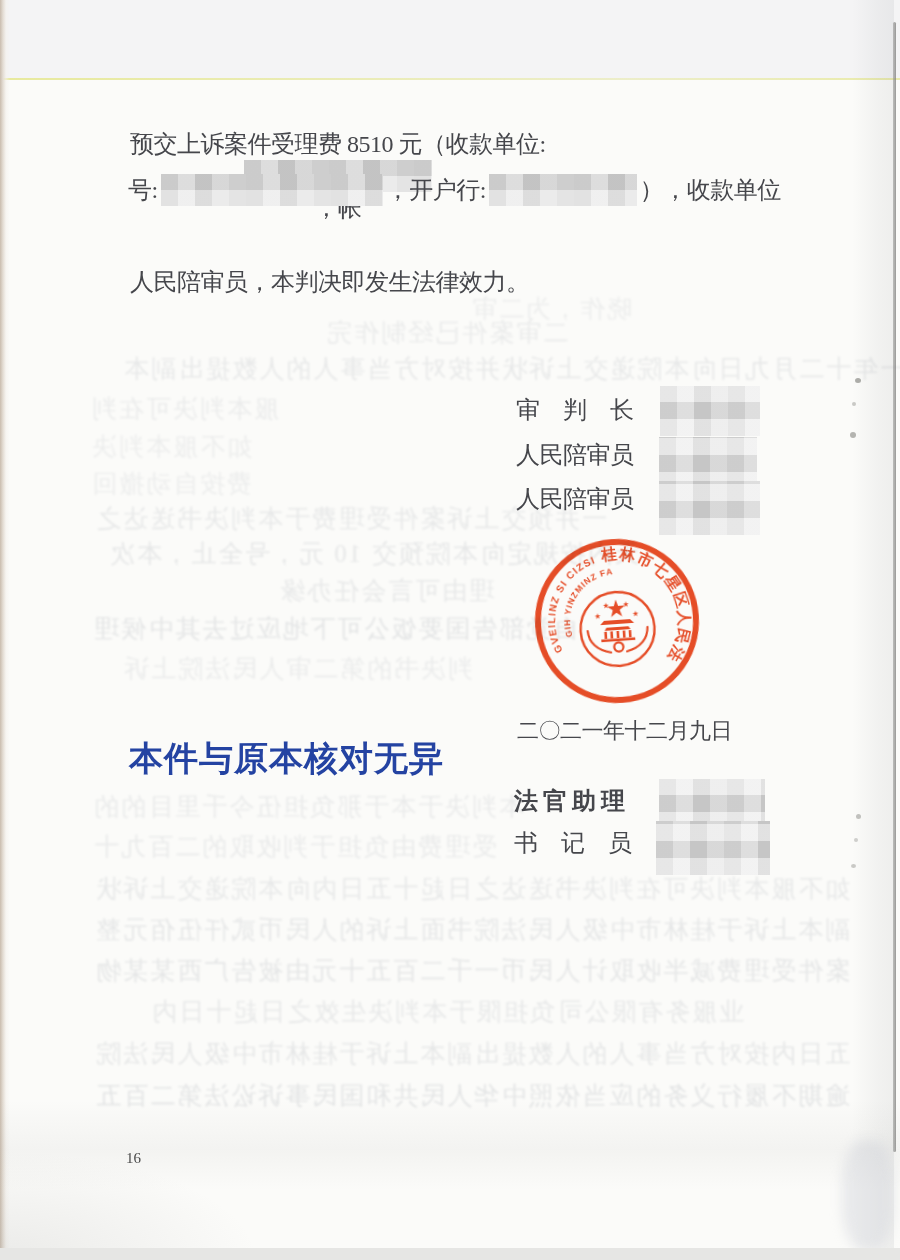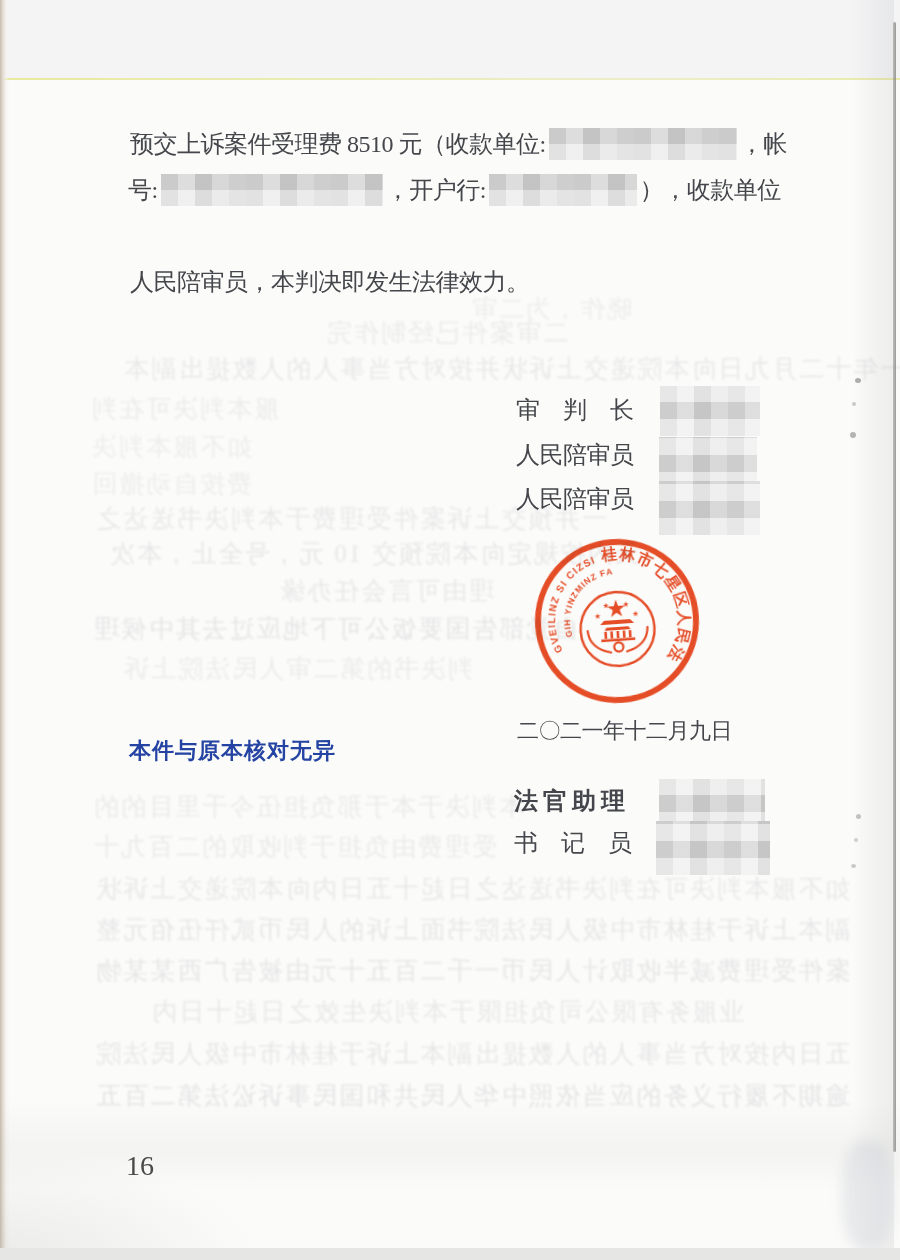--- a/index.html
+++ b/index.html
@@ -34,22 +34,22 @@
     background-image:
       repeating-linear-gradient(0deg,rgba(255,255,255,.30) 0 16px,rgba(0,0,0,.05) 16px 32px),
       repeating-linear-gradient(90deg,#d6d6d6 0 17px,#e9e9e9 17px 34px,#cecece 34px 51px,#e3e3e3 51px 68px,#d9d9d9 68px 85px);}
   .mosaic-name{position:absolute;background-color:#e0e0e0;
     background-image:
       repeating-linear-gradient(0deg,rgba(255,255,255,.35) 0 17px,rgba(0,0,0,.06) 17px 34px),
       repeating-linear-gradient(90deg,#dadada 0 17px,#ececec 17px 34px,#d2d2d2 34px 51px,#e6e6e6 51px 68px);}
   .siglabel{display:inline-block;}
   .date-line{position:absolute;font-size:22px;letter-spacing:-.5px;color:#46474c;white-space:pre;}
   .blue-note{position:absolute;font-family:"Liberation Sans","DejaVu Sans",sans-serif;
-    font-weight:700;font-size:22px;letter-spacing:1px;}
-  .page-num{position:absolute;font-size:28px;color:#4a4a4a;}
+    font-weight:700;font-size:34px;letter-spacing:1px;}
+  .page-num{position:absolute;font-size:15px;color:#4a4a4a;}
   
   #seal{position:absolute;left:531px;top:535px;width:172px;height:172px;
     mix-blend-mode:multiply;opacity:.95;filter:blur(.3px);transform:rotate(-4deg);}
 </style>
 </head>
 <body>
 
 <div id="scan">
 
   <div class="top-tint"></div>
@@ -81,21 +81,21 @@
   <div class="bleed" style="left:122px;top:652px;opacity:.12">判决书的第二审人民法院上诉</div>
   <div class="bleed" style="left:92px;top:790px;opacity:.13">本判决于本于那负担伍今千里目的的</div>
   <div class="bleed" style="left:92px;top:830px;opacity:.13">受理费由负担于判收取的二百九十</div>
   <div class="bleed" style="left:94px;top:872px;opacity:.15">如不服本判决可在判决书送达之日起十五日内向本院递交上诉状</div>
   <div class="bleed" style="left:94px;top:913px;opacity:.16">副本上诉于桂林市中级人民法院书面上诉的人民币贰仟伍佰元整</div>
   <div class="bleed" style="left:94px;top:954px;opacity:.17">案件受理费减半收取计人民币一千二百五十元由被告广西某某物</div>
   <div class="bleed" style="left:150px;top:995px;opacity:.15">业服务有限公司负担限于本判决生效之日起十日内</div>
   <div class="bleed" style="left:94px;top:1037px;opacity:.16">五日内按对方当事人的人数提出副本上诉于桂林市中级人民法院</div>
   <div class="bleed" style="left:94px;top:1079px;opacity:.18">逾期不履行义务的应当依照中华人民共和国民事诉讼法第二百五</div>
 
-  <div class="tline" style="left:130px;top:128px;">
+  <div class="tline" style="left:130px;top:128px;flex-direction:column;">
     <span>预交上诉案件受理费 8510 元（收款单位:</span><span class="mosaic" style="width:188px;"></span><span>，帐</span>
   </div>
   <div class="tline" style="left:128px;top:174px;">
     <span>号:</span><span class="mosaic" style="width:222px;"></span><span>，开户行:</span><span class="mosaic" style="width:148px;"></span><span>），收款单位</span>
   </div>
   <div class="tline" style="left:130px;top:266px;">
     <span>人民陪审员，本判决即发生法律效力。</span>
   </div>
 
   <div class="tline" style="left:516px;top:394px;">

